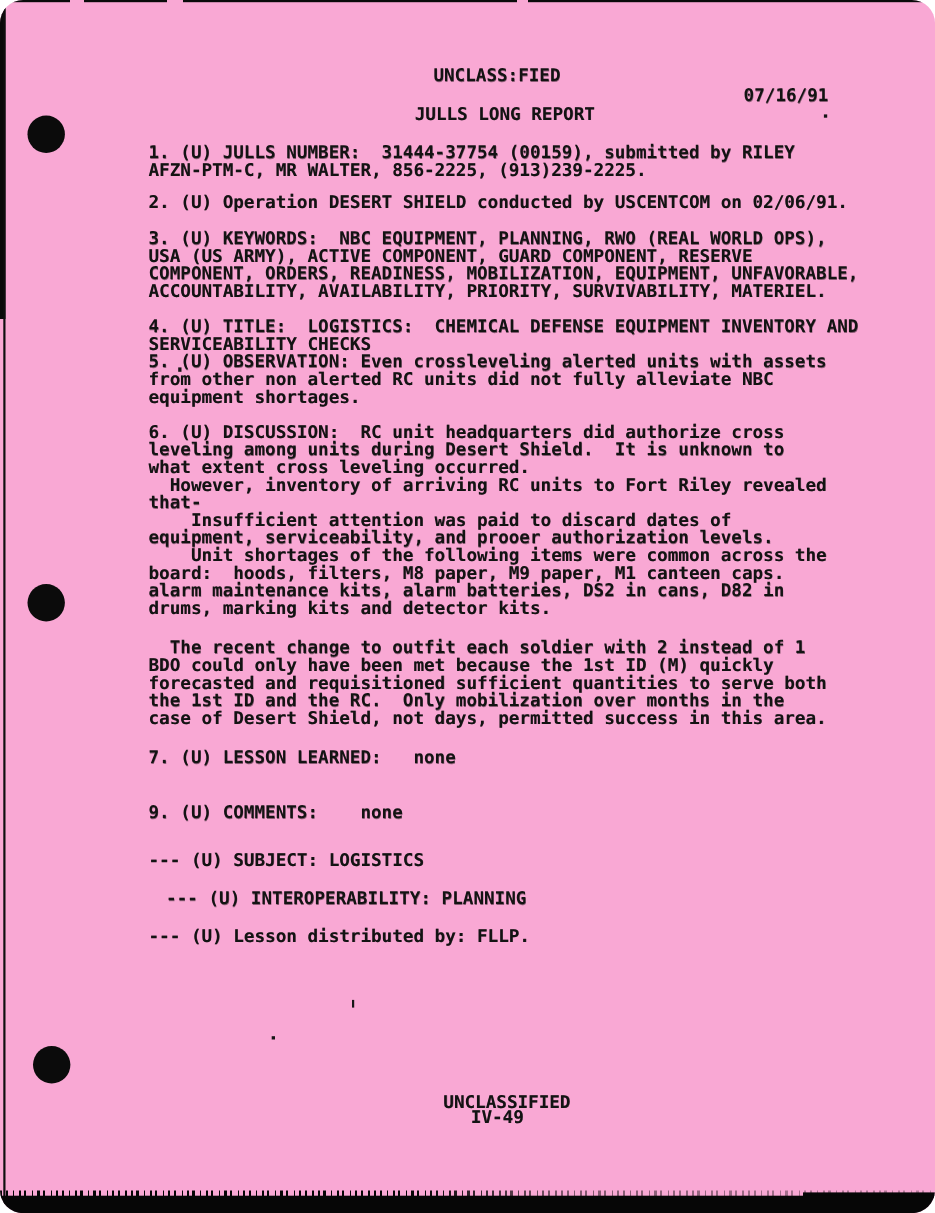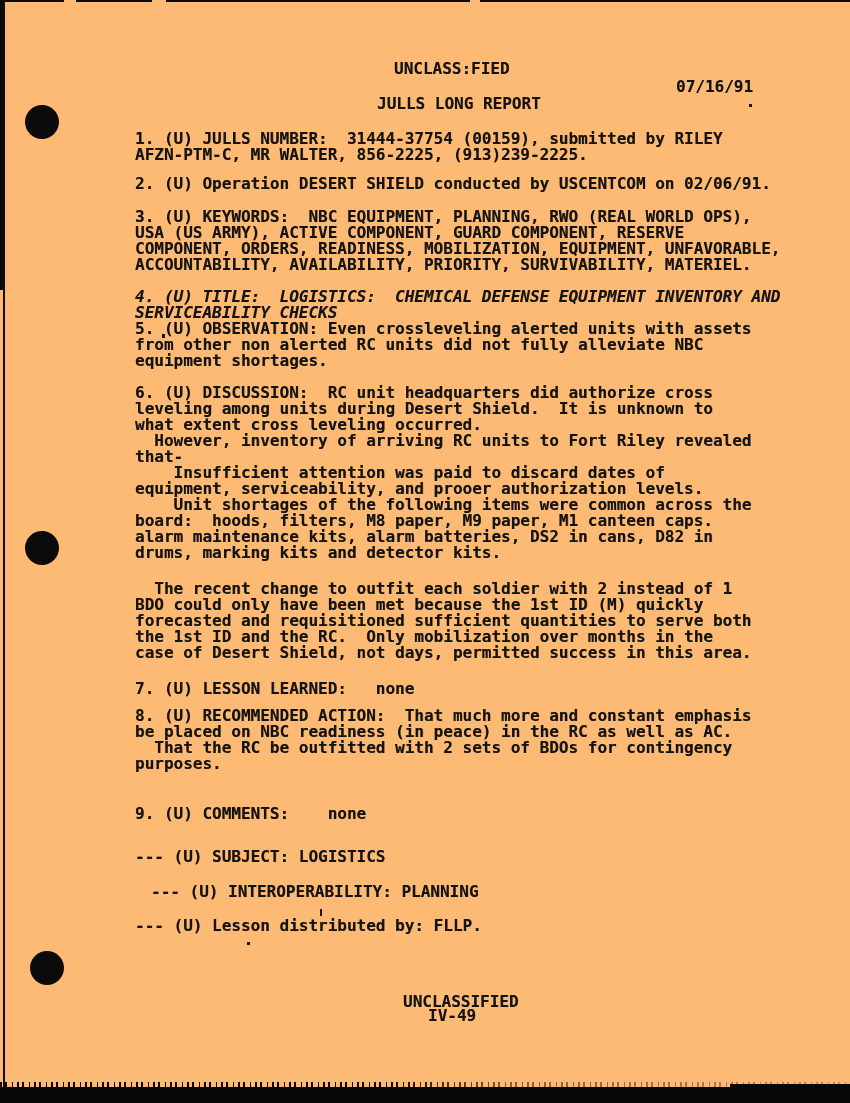--- a/index.html
+++ b/index.html
@@ -4,24 +4,25 @@
 <style>
   html, body {
     margin: 0;
     padding: 0;
     background: #ffffff;
   }
   #page {
     position: relative;
     width: 850px;
     height: 1103px;
-    background: #fdba74;
+    background: #f9a8d4;
     overflow: hidden;
     font-family: "DejaVu Sans Mono", monospace;
     color: #131313;
+    border-radius: 21px;
   }
   .typed {
     position: absolute;
     white-space: pre;
     font: 700 16px/16px "DejaVu Sans Mono", monospace;
     color: #131313;
     text-shadow: 0.3px 0.3px 0 rgba(0,0,0,0.45);
   }
   #doc-body {
     position: absolute;
@@ -119,21 +120,21 @@
   <div class="typed" style="left:377px; top:96px;">JULLS LONG REPORT</div>
 
   <div id="doc-body">
       <div class="para" style="margin-top: 0px;">1. (U) JULLS NUMBER:  31444-37754 (00159), submitted by RILEY
 AFZN-PTM-C, MR WALTER, 856-2225, (913)239-2225.</div>
       <div class="para" style="margin-top: 13px;">2. (U) Operation DESERT SHIELD conducted by USCENTCOM on 02/06/91.</div>
       <div class="para" style="margin-top: 17px;">3. (U) KEYWORDS:  NBC EQUIPMENT, PLANNING, RWO (REAL WORLD OPS),
 USA (US ARMY), ACTIVE COMPONENT, GUARD COMPONENT, RESERVE
 COMPONENT, ORDERS, READINESS, MOBILIZATION, EQUIPMENT, UNFAVORABLE,
 ACCOUNTABILITY, AVAILABILITY, PRIORITY, SURVIVABILITY, MATERIEL.</div>
-      <div class="para" style="margin-top: 16px; font-style: italic;">4. (U) TITLE:  LOGISTICS:  CHEMICAL DEFENSE EQUIPMENT INVENTORY AND
+      <div class="para" style="margin-top: 16px;">4. (U) TITLE:  LOGISTICS:  CHEMICAL DEFENSE EQUIPMENT INVENTORY AND
 SERVICEABILITY CHECKS</div>
       <div class="para" style="">5. (U) OBSERVATION: Even crossleveling alerted units with assets
 from other non alerted RC units did not fully alleviate NBC
 equipment shortages.</div>
       <div class="para" style="margin-top: 16px;">6. (U) DISCUSSION:  RC unit headquarters did authorize cross
 leveling among units during Desert Shield.  It is unknown to
 what extent cross leveling occurred.
   However, inventory of arriving RC units to Fort Riley revealed
 that-
     Insufficient attention was paid to discard dates of
@@ -141,24 +142,20 @@
     Unit shortages of the following items were common across the
 board:  hoods, filters, M8 paper, M9 paper, M1 canteen caps.
 alarm maintenance kits, alarm batteries, DS2 in cans, D82 in
 drums, marking kits and detector kits.</div>
       <div class="para" style="margin-top: 20px;">  The recent change to outfit each soldier with 2 instead of 1
 BDO could only have been met because the 1st ID (M) quickly
 forecasted and requisitioned sufficient quantities to serve both
 the 1st ID and the RC.  Only mobilization over months in the
 case of Desert Shield, not days, permitted success in this area.</div>
       <div class="para" style="margin-top: 20px;">7. (U) LESSON LEARNED:   none</div>
-      <div class="para" style="margin-top: 11px;">8. (U) RECOMMENDED ACTION:  That much more and constant emphasis
-be placed on NBC readiness (in peace) in the RC as well as AC.
-  That the RC be outfitted with 2 sets of BDOs for contingency
-purposes.</div>
       <div class="para" style="margin-top: 34px;">9. (U) COMMENTS:    none</div>
       <div class="para" style="margin-top: 27px;">--- (U) SUBJECT: LOGISTICS</div>
       <div class="para" style="margin-top: 19px; margin-left: 16px;">--- (U) INTEROPERABILITY: PLANNING</div>
       <div class="para" style="margin-top: 18px;">--- (U) Lesson distributed by: FLLP.</div>
     </div>
 
   <div class="typed" style="left:403px; top:994px;">UNCLASSIFIED</div>
   <div class="typed" style="left:428px; top:1008px;">IV-49</div>
 
   <div id="dot-1" class="noise-dot"></div>

